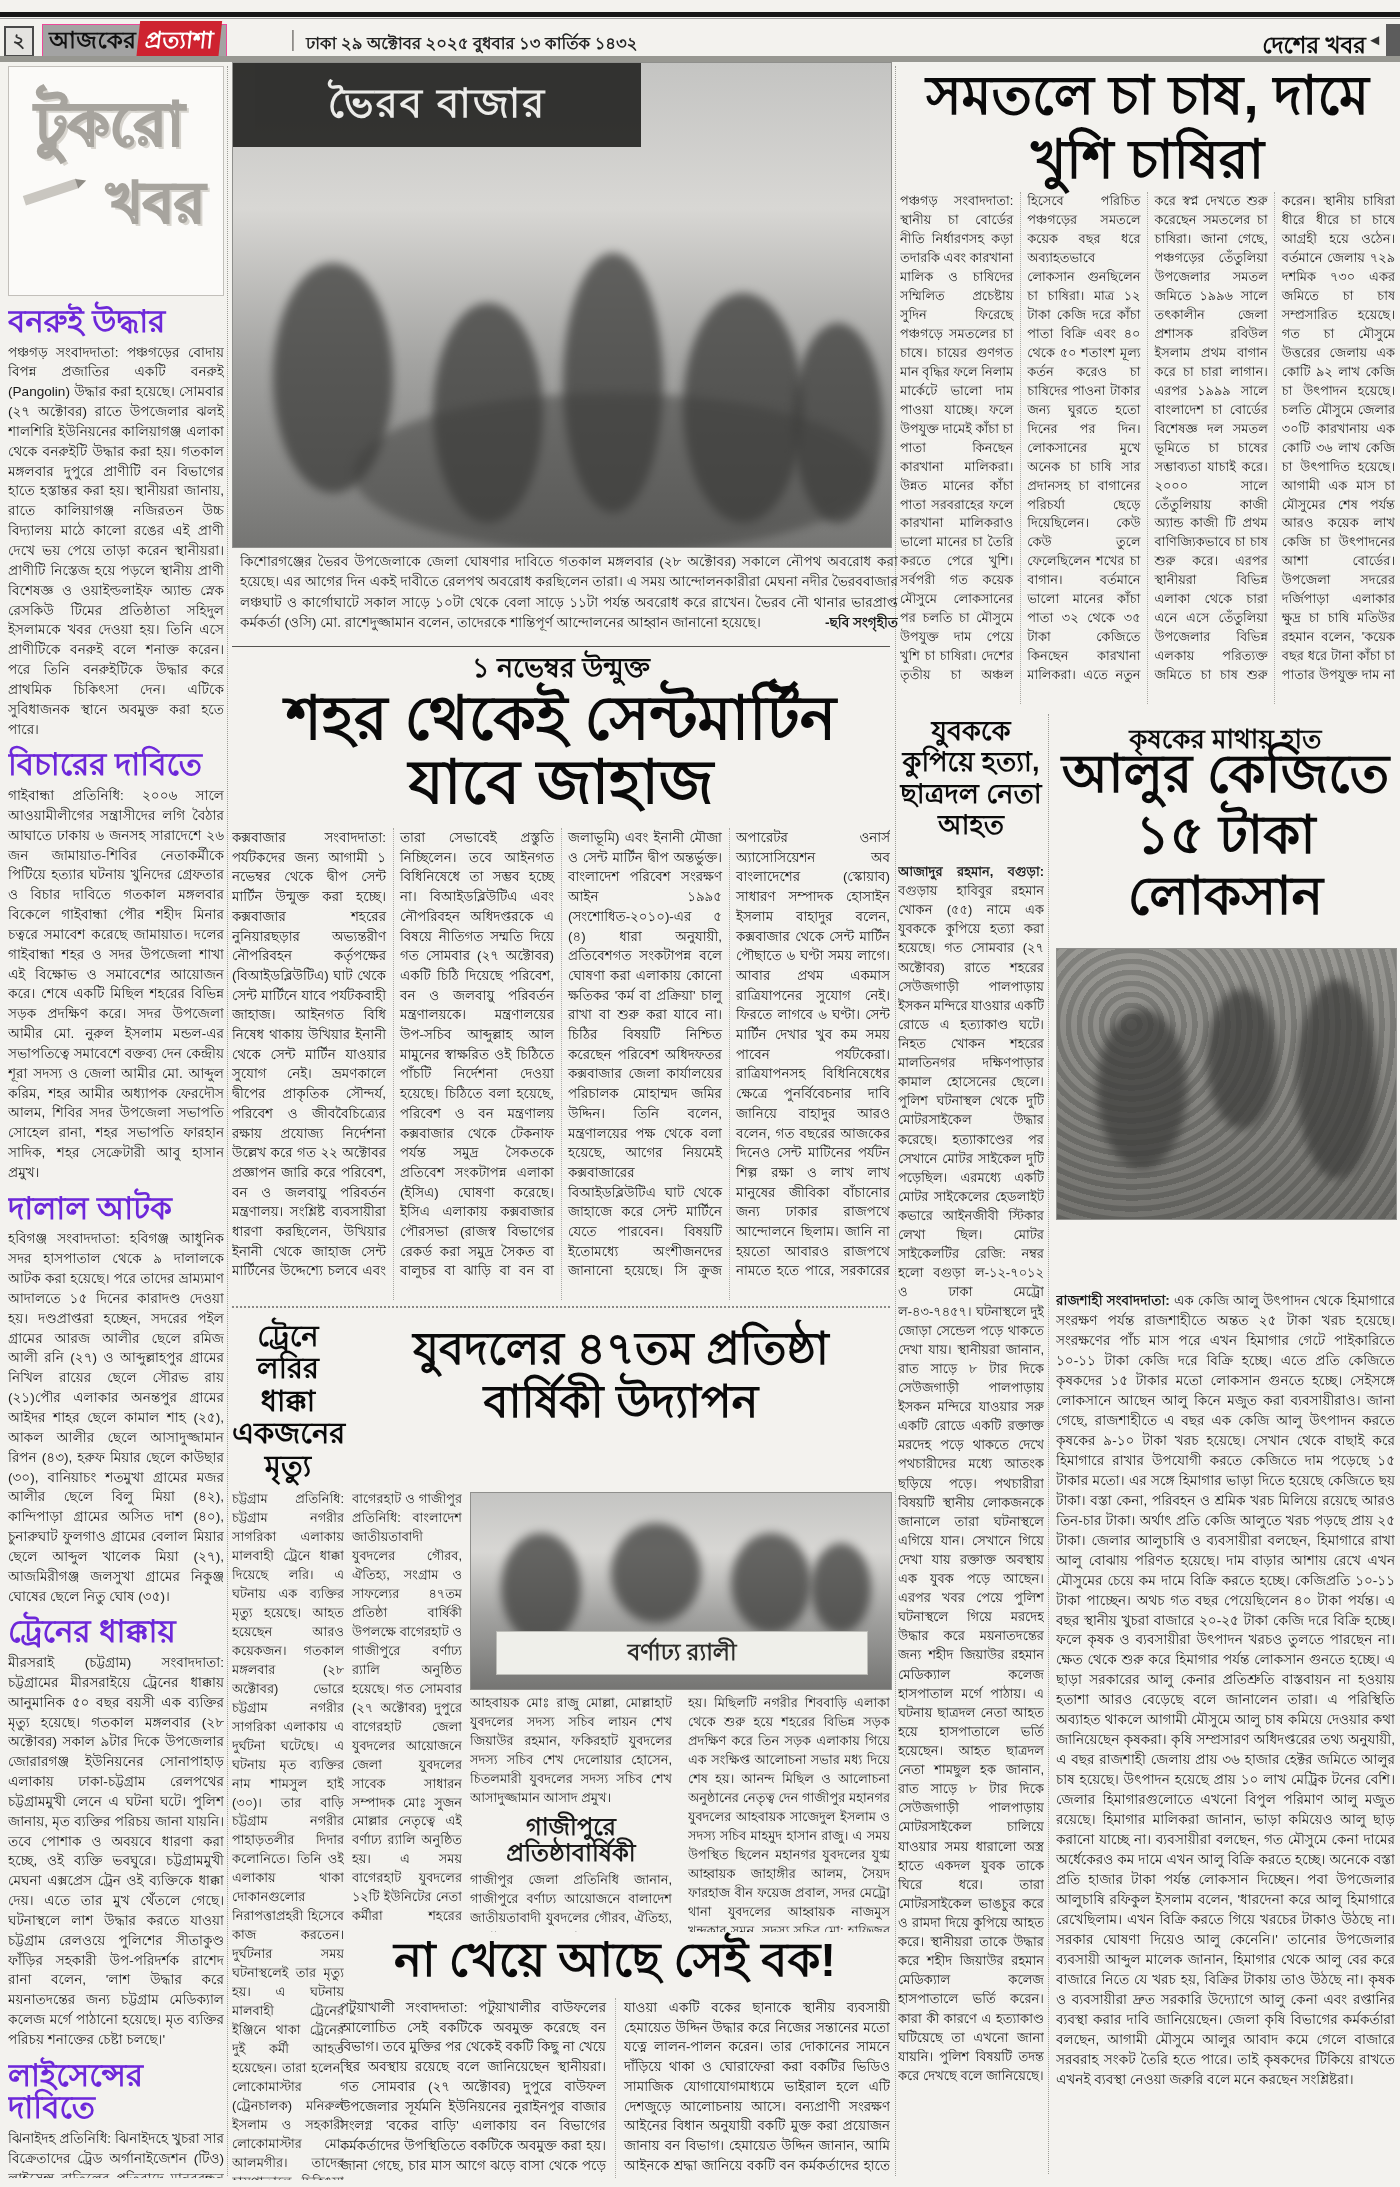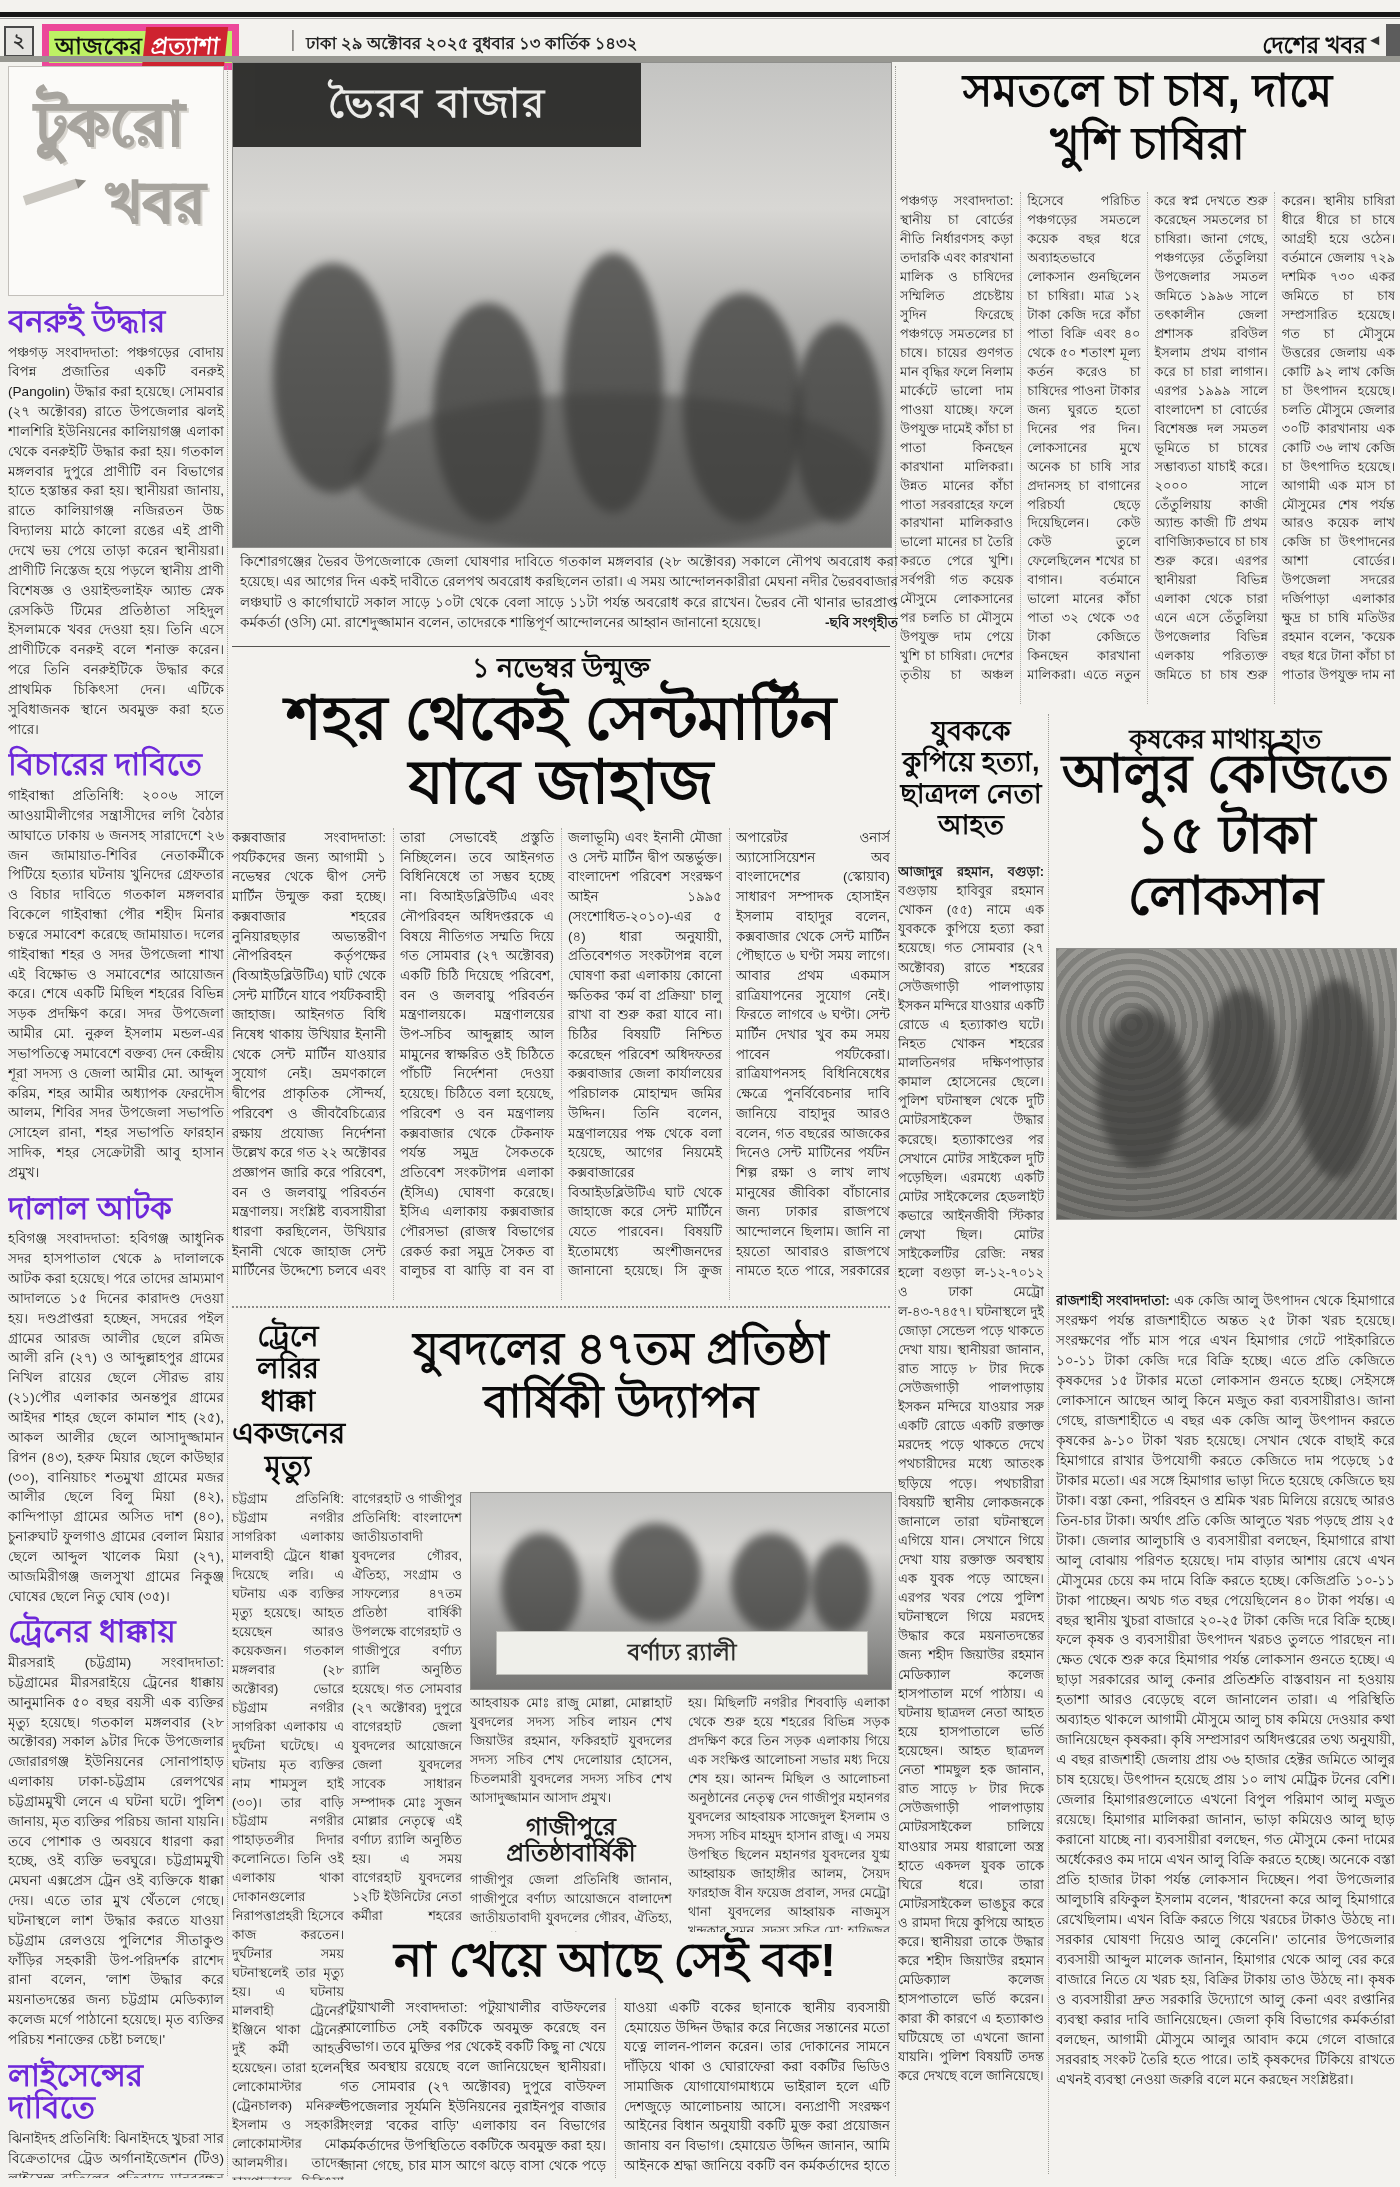--- a/index.html
+++ b/index.html
@@ -7,21 +7,21 @@
     width:1400px;height:2187px;position:relative;
     background:#f3f2ee;color:#1b1b1b;
     font-family:"Liberation Sans","DejaVu Sans",sans-serif;
   }
   .abs{position:absolute;}
   
   .top-rule{left:0;top:12px;width:1400px;height:5px;background:#161616;}
   .top-rule2{left:0;top:18px;width:1400px;height:1px;background:#9c9c9c;}
   .pagenum-box{left:4px;top:26px;width:26px;height:27px;border:2px solid #4a4a4a;background:#e4e3e0;
     display:flex;align-items:center;justify-content:center;font-size:19px;font-weight:900;color:#333;}
-  .logo-wrap{left:42px;top:24px;height:32px;border:7px solid #ec4899;background:#bef264;
+  .logo-wrap{left:42px;top:24px;height:32px;border:1px solid #ec4899;background:#a3a3a3;
     display:flex;align-items:center;padding:0 6px;gap:2px;}
   .logo-black{font-size:23px;font-weight:900;color:#111;letter-spacing:.5px;}
   .logo-red{font-size:23px;font-weight:900;color:#fff;background:#ce2330;padding:1px 7px;transform:skewX(-6deg);}
   .head-sep{left:290px;top:26px;font-size:22px;color:#8e8c88;}
   .dateline{left:306px;top:31px;font-size:16.5px;font-weight:600;color:#242424;}
   .section-name{right:34px;top:27px;font-size:23px;font-weight:900;color:#0f0f0f;}
   .section-arrow{right:18px;top:31px;font-size:15px;color:#333;}
   .head-block{right:0;top:24px;width:14px;height:32px;background:#5c5c5c;}
   .header-rule{left:0;top:56px;width:1400px;height:6px;background:#979791;}
   
@@ -119,21 +119,21 @@
 </div>
 <div class="abs hrule" style="left:232px;top:646px;width:658px;"></div>
 <div class="abs kicker" style="left:232px;top:654px;width:658px;">১ নভেম্বর উন্মুক্ত</div>
 <div class="abs headline" style="left:232px;top:686px;width:658px;font-size:61px;line-height:1.05;">
   <span>শহর থেকেই সেন্টমার্টিন</span>
   <span>যাবে জাহাজ</span>
 </div>
 <div class="abs bodytext cols4" style="left:232px;top:828px;width:658px;height:472px;">কক্সবাজার সংবাদদাতা: পর্যটকদের জন্য আগামী ১ নভেম্বর থেকে দ্বীপ সেন্ট মার্টিন উন্মুক্ত করা হচ্ছে। কক্সবাজার শহরের নুনিয়ারছড়ার অভ্যন্তরীণ নৌপরিবহন কর্তৃপক্ষের (বিআইডব্লিউটিএ) ঘাট থেকে সেন্ট মার্টিনে যাবে পর্যটকবাহী জাহাজ। আইনগত বিধি নিষেধ থাকায় উখিয়ার ইনানী থেকে সেন্ট মার্টিন যাওয়ার সুযোগ নেই। ভ্রমণকালে দ্বীপের প্রাকৃতিক সৌন্দর্য, পরিবেশ ও জীববৈচিত্র্যের রক্ষায় প্রযোজ্য নির্দেশনা উল্লেখ করে গত ২২ অক্টোবর প্রজ্ঞাপন জারি করে পরিবেশ, বন ও জলবায়ু পরিবর্তন মন্ত্রণালয়। সংশ্লিষ্ট ব্যবসায়ীরা ধারণা করছিলেন, উখিয়ার ইনানী থেকে জাহাজ সেন্ট মার্টিনের উদ্দেশ্যে চলবে এবং তারা সেভাবেই প্রস্তুতি নিচ্ছিলেন। তবে আইনগত বিধিনিষেধে তা সম্ভব হচ্ছে না। বিআইডব্লিউটিএ এবং নৌপরিবহন অধিদপ্তরকে এ বিষয়ে নীতিগত সম্মতি দিয়ে গত সোমবার (২৭ অক্টোবর) একটি চিঠি দিয়েছে পরিবেশ, বন ও জলবায়ু পরিবর্তন মন্ত্রণালয়কে। মন্ত্রণালয়ের উপ-সচিব আব্দুল্লাহ আল মামুনের স্বাক্ষরিত ওই চিঠিতে পাঁচটি নির্দেশনা দেওয়া হয়েছে। চিঠিতে বলা হয়েছে, পরিবেশ ও বন মন্ত্রণালয় কক্সবাজার থেকে টেকনাফ পর্যন্ত সমুদ্র সৈকতকে প্রতিবেশ সংকটাপন্ন এলাকা (ইসিএ) ঘোষণা করেছে। ইসিএ এলাকায় কক্সবাজার পৌরসভা (রাজস্ব বিভাগের রেকর্ড করা সমুদ্র সৈকত বা বালুচর বা ঝাড়ি বা বন বা জলাভূমি) এবং ইনানী মৌজা ও সেন্ট মার্টিন দ্বীপ অন্তর্ভুক্ত। বাংলাদেশ পরিবেশ সংরক্ষণ আইন ১৯৯৫ (সংশোধিত-২০১০)-এর ৫ (৪) ধারা অনুযায়ী, প্রতিবেশগত সংকটাপন্ন বলে ঘোষণা করা এলাকায় কোনো ক্ষতিকর 'কর্ম বা প্রক্রিয়া' চালু রাখা বা শুরু করা যাবে না। চিঠির বিষয়টি নিশ্চিত করেছেন পরিবেশ অধিদফতর কক্সবাজার জেলা কার্যালয়ের পরিচালক মোহাম্মদ জমির উদ্দিন। তিনি বলেন, মন্ত্রণালয়ের পক্ষ থেকে বলা হয়েছে, আগের নিয়মেই কক্সবাজারের বিআইডব্লিউটিএ ঘাট থেকে জাহাজে করে সেন্ট মার্টিনে যেতে পারবেন। বিষয়টি ইতোমধ্যে অংশীজনদের জানানো হয়েছে। সি ক্রুজ অপারেটর ওনার্স অ্যাসোসিয়েশন অব বাংলাদেশের (স্কোয়াব) সাধারণ সম্পাদক হোসাইন ইসলাম বাহাদুর বলেন, কক্সবাজার থেকে সেন্ট মার্টিন পৌছাতে ৬ ঘণ্টা সময় লাগে। আবার প্রথম একমাস রাত্রিযাপনের সুযোগ নেই। ফিরতে লাগবে ৬ ঘণ্টা। সেন্ট মার্টিন দেখার খুব কম সময় পাবেন পর্যটকেরা। রাত্রিযাপনসহ বিধিনিষেধের ক্ষেত্রে পুনর্বিবেচনার দাবি জানিয়ে বাহাদুর আরও বলেন, গত বছরের আজকের দিনেও সেন্ট মাটিনের পর্যটন শিল্প রক্ষা ও লাখ লাখ মানুষের জীবিকা বাঁচানোর জন্য ঢাকার রাজপথে আন্দোলনে ছিলাম। জানি না হয়তো আবারও রাজপথে নামতে হতে পারে, সরকারের সদয় দৃষ্টি আহ্বান করছি যেন আমাদের কথা চিন্তা করা হয়। মন্ত্রণালয়ের জারিকৃত প্রজ্ঞাপন বলছে, বাংলাদেশ ট্যুরিজম বোর্ডের স্বীকৃত ওয়েব পোর্টালের মাধ্যমে পর্যটকদের অনলাইনে টিকিট কিনতে হবে। যেখানে প্রতিটি টিকিটে ট্রাভেল পাস এবং কিউআর কোড সংযুক্ত থাকবে ও কিউআর কোড ছাড়া টিকিট নকল হিসেবে চিহ্নিত করা হবে। অনুমোদন ছাড়া সেন্ট মার্টিন দ্বীপে কোনো নৌযান চলাচল করতে পারবে না জানিয়ে প্রজ্ঞাপনে আরও বলা হয়, প্রতিদিন গড়ে দুই হাজারের বেশি পর্যটক দ্বীপে ভ্রমণ করতে পারবেন না। নভেম্বর মাসে পর্যটকেরা শুধু দিনের বেলায় ভ্রমণ করতে পারবেন, রাত্রিযাপন করা যাবে না উল্লেখ করে প্রজ্ঞাপনে বলা হয়, ডিসেম্বর ও জানুয়ারি মাসে রাত্রিযাপনের অনুমতি থাকবে। ফেব্রুয়ারি মাসে দ্বীপে পর্যটক যাতায়াত সম্পূর্ণভাবে বন্ধ থাকবে। সেন্ট মার্টিনের প্রাকৃতিক পরিবেশ অক্ষুণ্ণ রাখতে দ্বীপে রাতে সৈকতে আলো জ্বালানো, শব্দ সৃষ্টি ও বারবিকিউ পার্টি নিষিদ্ধ করা হয়েছে। কেয়াবনে প্রবেশ; কেওড়া ফল সংগ্রহ বা কেনা-বেচা; সামুদ্রিক কাছিম, পাখি, প্রবাল, রাজ কাঁকড়া, শামুক-ঝিনুক ও অন্যান্য জীববৈচিত্র্যের ক্ষতি করা যাবে না। এছাড়া সৈকতে মোটরসাইকেল ও সি-বাইকসহ যেকোনো মোটরচালিত যানবাহন চলাচল সম্পূর্ণ নিষিদ্ধ করা হয়েছে প্রজ্ঞাপনে। পর্যটকদের নিজস্ব পানির ফ্লাস্ক সঙ্গে রাখার পরামর্শ দিয়ে প্রজ্ঞাপনে বলা হয়, সেন্ট মার্টিনে নিষিদ্ধ পলিথিন বহন করা যাবে না এবং একবার ব্যবহার উপযোগী প্লাস্টিক- যেমন চিপসের প্যাকেট, প্লাস্টিকের চামচ, স্ট্র, সাবান ও শ্যাম্পুর মিনি প্যাক, ৫০০ মিলিলিটার ও এক লিটারের প্লাস্টিক বোতল ইত্যাদি বহনে নিরুৎসাহিত করা হয়েছে প্রজ্ঞাপনে। সেন্ট মার্টিন ইউপি চেয়ারম্যান (ভারপ্রাপ্ত) ফয়েজুল ইসলাম বলেন, দ্বীপের মানুষ পর্যটকদের অপেক্ষায় মুখিয়ে আছে, কারণ আয় না থাকায় তাদের খুব কষ্টে দিনাতিপাত করতে হচ্ছে। রাত্রিযাপনের সুযোগ এবং ফেব্রুয়ারি পর্যন্ত ভ্রমণ চালু রাখলে এখানকার জনজীবনে কিছুটা হলেও শান্তি মিলবে।</div>
 <div class="abs dotrule" style="left:232px;top:1306px;width:658px;"></div>
 
-<div class="abs headline" style="left:900px;top:64px;width:495px;font-size:45px;line-height:1.18;">
+<div class="abs headline" style="left:900px;top:64px;width:495px;font-size:54px;line-height:1.18;">
   <span>সমতলে চা চাষ, দামে</span>
   <span>খুশি চাষিরা</span>
 </div>
 <div class="abs bodytext cols4" style="left:900px;top:192px;width:495px;height:512px;font-size:12.9px;">পঞ্চগড় সংবাদদাতা: স্থানীয় চা বোর্ডের নীতি নির্ধারণসহ কড়া তদারকি এবং কারখানা মালিক ও চাষিদের সম্মিলিত প্রচেষ্টায় সুদিন ফিরেছে পঞ্চগড়ে সমতলের চা চাষে। চায়ের গুণগত মান বৃদ্ধির ফলে নিলাম মার্কেটে ভালো দাম পাওয়া যাচ্ছে। ফলে উপযুক্ত দামেই কাঁচা চা পাতা কিনছেন কারখানা মালিকরা। উন্নত মানের কাঁচা পাতা সরবরাহের ফলে কারখানা মালিকরাও ভালো মানের চা তৈরি করতে পেরে খুশি। সর্বপরী গত কয়েক মৌসুমে লোকসানের পর চলতি চা মৌসুমে উপযুক্ত দাম পেয়ে খুশি চা চাষিরা। দেশের তৃতীয় চা অঞ্চল হিসেবে পরিচিত পঞ্চগড়ের সমতলে কয়েক বছর ধরে অব্যাহতভাবে লোকসান গুনছিলেন চা চাষিরা। মাত্র ১২ টাকা কেজি দরে কাঁচা পাতা বিক্রি এবং ৪০ থেকে ৫০ শতাংশ মূল্য কর্তন করেও চা চাষিদের পাওনা টাকার জন্য ঘুরতে হতো দিনের পর দিন। লোকসানের মুখে অনেক চা চাষি সার প্রদানসহ চা বাগানের পরিচর্যা ছেড়ে দিয়েছিলেন। কেউ কেউ তুলে ফেলেছিলেন শখের চা বাগান। বর্তমানে ভালো মানের কাঁচা পাতা ৩২ থেকে ৩৫ টাকা কেজিতে কিনছেন কারখানা মালিকরা। এতে নতুন করে স্বপ্ন দেখতে শুরু করেছেন সমতলের চা চাষিরা। জানা গেছে, পঞ্চগড়ের তেঁতুলিয়া উপজেলার সমতল জমিতে ১৯৯৬ সালে তৎকালীন জেলা প্রশাসক রবিউল ইসলাম প্রথম বাগান করে চা চারা লাগান। এরপর ১৯৯৯ সালে বাংলাদেশ চা বোর্ডের বিশেষজ্ঞ দল সমতল ভূমিতে চা চাষের সম্ভাব্যতা যাচাই করে। ২০০০ সালে তেঁতুলিয়ায় কাজী অ্যান্ড কাজী টি প্রথম বাণিজ্যিকভাবে চা চাষ শুরু করে। এরপর স্থানীয়রা বিভিন্ন এলাকা থেকে চারা এনে এসে তেঁতুলিয়া উপজেলার বিভিন্ন এলকায় পরিত্যক্ত জমিতে চা চাষ শুরু করেন। স্থানীয় চাষিরা ধীরে ধীরে চা চাষে আগ্রহী হয়ে ওঠেন। বর্তমানে জেলায় ৭২৯ দশমিক ৭৩০ একর জমিতে চা চাষ সম্প্রসারিত হয়েছে। গত চা মৌসুমে উত্তরের জেলায় এক কোটি ৯২ লাখ কেজি চা উৎপাদন হয়েছে। চলতি মৌসুমে জেলার ৩০টি কারখানায় এক কোটি ৩৬ লাখ কেজি চা উৎপাদিত হয়েছে। আগামী এক মাস চা মৌসুমের শেষ পর্যন্ত আরও কয়েক লাখ কেজি চা উৎপাদনের আশা বোর্ডের। উপজেলা সদরের দর্জিপাড়া এলাকার ক্ষুদ্র চা চাষি মতিউর রহমান বলেন, 'কয়েক বছর ধরে টানা কাঁচা চা পাতার উপযুক্ত দাম না পেয়ে চা চাষে আগ্রহ হারিয়ে ফেলেছিল চাষিরা। ক্ষুদ্র চা চাষিরা বাগানের যত্ন পর্যন্ত নিচ্ছিল না। অযত্ন আর অবহেলায় অনেক চা বাগান নষ্টের পথে। কেউ কেউ বাগান কেটে তুলে ফেলছিল। তখন ১২ টাকা কেজিতে কাঁচা পাতা বিক্রি হতো। এখন উপযুক্ত দাম পাওয়ায় চাষিরা বাগানের পরিচর্যা বাড়িয়েছেন।' তেঁতুলিয়া উপজেলার ভজনপুর এলাকার চা কারখানা মালিক মৌলভীয়াজ এলাকার ক্ষুদ্র চা চাষি আমিনুর রহমান বলেন, 'কারখানার গেটে ৩২ টাকা কেজিতে গুণগত মানসম্পন্ন পাতা ক্রয়ের ব্যানার লাগিয়েছি। এখন পর্যাপ্ত পরিমাণ ভালো পাতা সরবরাহে সাড়া পাচ্ছি। ৩২ থেকে ৩৫ টাকা পর্যন্ত কেজি প্রতি দেওয়া হচ্ছে। উপযুক্ত দাম পেয়ে তারা বেশ খুশি। যারা এখনও ভালো মানের পাতা দিচ্ছেন না, তাদের মান বৃদ্ধিতে আমরা উদ্বুদ্ধ করছি।'</div>
 
 <div class="abs headline" style="left:898px;top:716px;width:146px;font-size:27px;line-height:1.16;">
   <span>যুবককে</span>
   <span>কুপিয়ে হত্যা,</span>
   <span>ছাত্রদল নেতা</span>
   <span>আহত</span>

